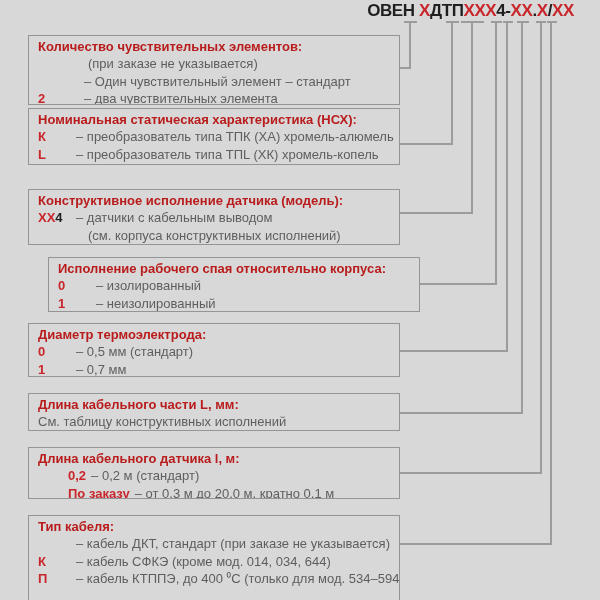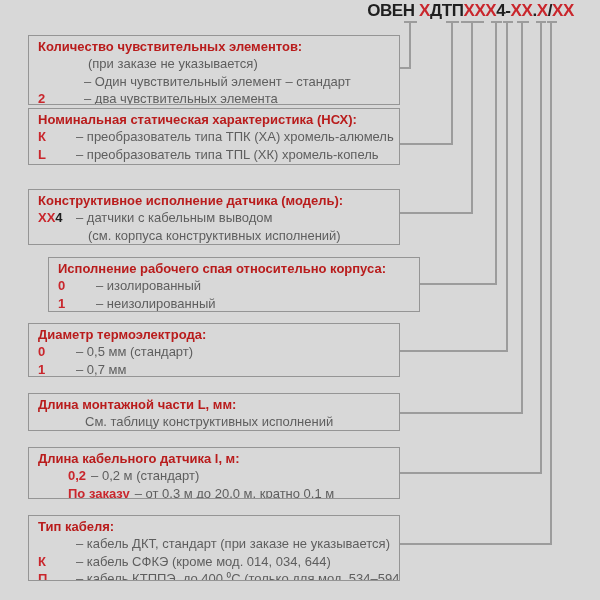--- a/index.html
+++ b/index.html
@@ -41,21 +41,21 @@
     display:flex; font-size:13px; line-height:17.3px;
     color:#5e5e5e; white-space:nowrap;
   }
   .row .code { flex:0 0 38px; font-weight:bold; color:#c9262c; }
   .box.wide-code .row .code { flex-basis:46px; }
   .row .code .dk { color:#1f1f1f; }
   .row.cont { padding-left:50px; }
   .row.inline { display:block;margin-left:30px; }
   .row.inline .code { display:inline; font-weight:bold; color:#c9262c; }
   .row.inline .txt { margin-left:5px; }
-  .row.plain { padding-left:0;margin-left:47px; }
+  .row.plain { padding-left:0; }
 </style>
 </head>
 <body>
 
 <div class="canvas">
 
   <div class="model-code"><span class="dark">ОВЕН </span><span class="red">Х</span><span class="dark">ДТП</span><span class="red">ХХХ</span><span class="dark">4-</span><span class="red">ХХ</span><span class="dark">.</span><span class="red">Х</span><span class="dark">/</span><span class="red">ХХ</span></div>
 
   <div class="tick" style="top:21px; left:404px; width:13px;"></div>
   <div class="tick" style="top:21px; left:446px; width:13px;"></div>
@@ -140,37 +140,37 @@
       <span class="code">0</span>
       <span class="txt">– 0,5 мм (стандарт)</span>
     </div>
     <div class="row">
       <span class="code">1</span>
       <span class="txt">– 0,7 мм</span>
     </div>
   </div>
 
   <div class="box" style="top:393px; height:38px;">
-    <div class="box-title">Длина монтажной части L, мм:</div>
+    <div class="box-title">Длина кабельного части L, мм:</div>
     <div class="row plain">
       <span class="txt">См. таблицу конструктивных исполнений</span>
     </div>
   </div>
 
   <div class="box" style="top:447px; height:52px;">
     <div class="box-title">Длина кабельного датчика l, м:</div>
     <div class="row inline">
       <span class="code">0,2</span><span class="txt">– 0,2 м (стандарт)</span>
     </div>
     <div class="row inline">
       <span class="code">По заказу</span><span class="txt">– от 0,3 м до 20,0 м, кратно 0,1 м</span>
     </div>
   </div>
 
-  <div class="box" style="top:515px; height:66px;">
+  <div class="box" style="top:515px; height:86px;">
     <div class="box-title">Тип кабеля:</div>
     <div class="row">
       <span class="code"></span>
       <span class="txt">– кабель ДКТ, стандарт (при заказе не указывается)</span>
     </div>
     <div class="row">
       <span class="code">К</span>
       <span class="txt">– кабель СФКЭ (кроме мод. 014, 034, 644)</span>
     </div>
     <div class="row">

